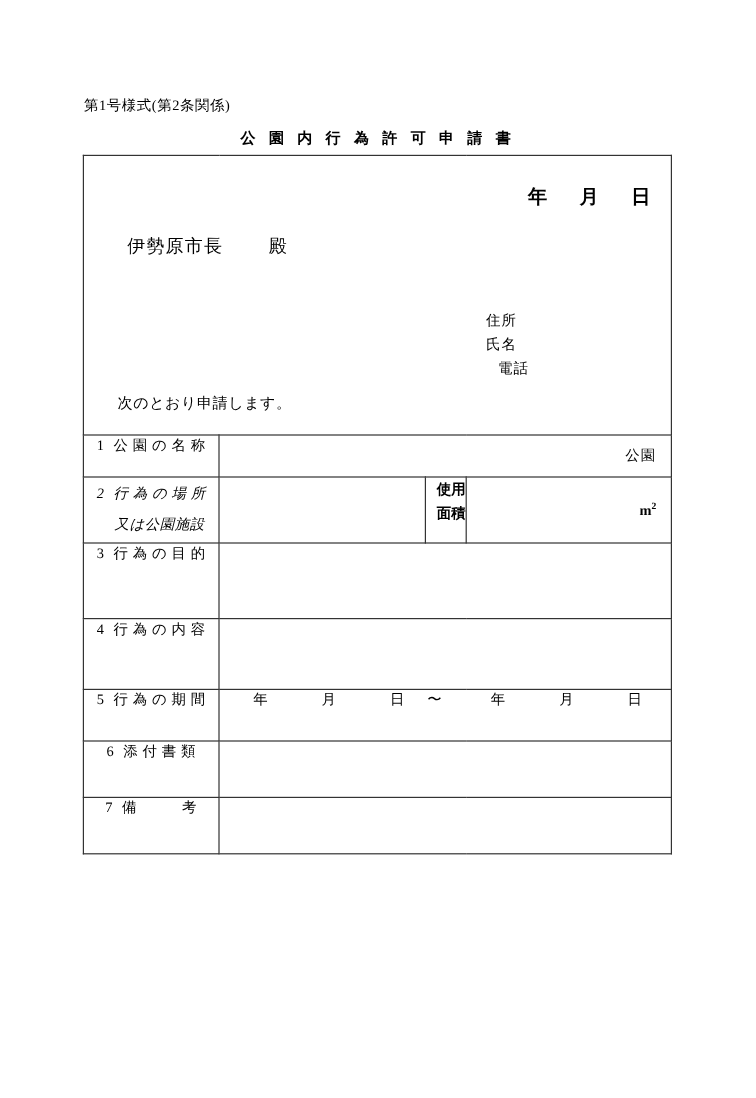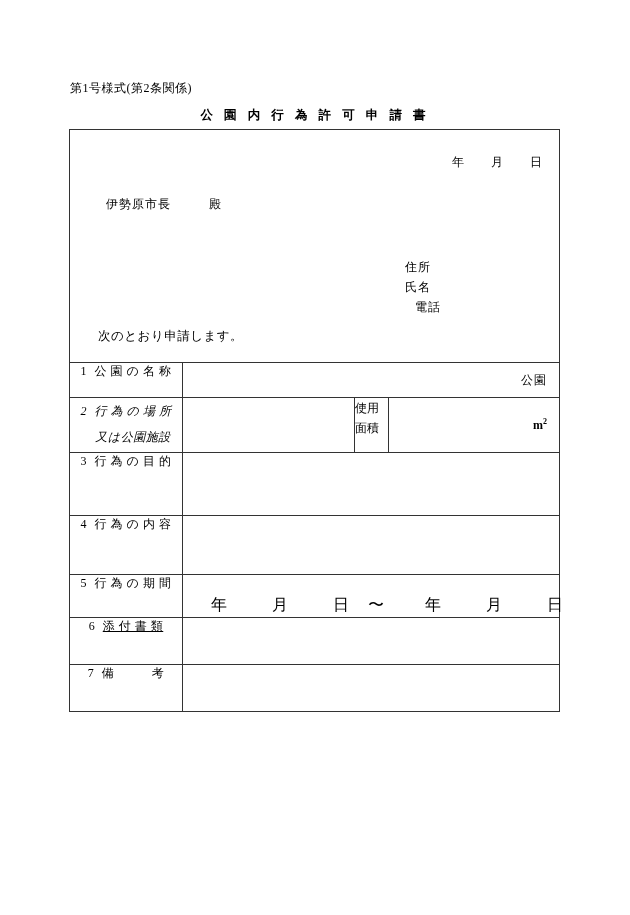--- a/index.html
+++ b/index.html
@@ -54,32 +54,33 @@
   }
   
   .header-cell {
     height: 232px;
     position: relative;
   }
   .date-line {
     position: absolute;
     right: 16px;
     top: 24px;
-    font-size: 12px;
-    letter-spacing: 1px;
+    font-size: 16px;
+    letter-spacing: 1px;
+    font-weight: bold;
   }
   .date-line span.gap {
     display: inline-block;
     width: 26px;
   }
   .addressee {
     position: absolute;
     left: 36px;
     top: 66px;
-    font-size: 12px;
+    font-size: 15px;
     letter-spacing: 1px;
   }
   .addressee .dono {
     display: inline-block;
     margin-left: 38px;
   }
   .applicant {
     position: absolute;
     left: 335px;
     top: 127px;
@@ -113,42 +114,43 @@
   .label-num {
     display: inline-block;
     width: 14px;
     text-align: left;
   }
   .row-name td { height: 34px; }
   .row-place td { height: 0; }
   .row-purpose td { height: 62px; }
   .row-content td { height: 58px; }
   .row-period td { height: 42px; }
-  .row-docs td { height: 46px; text-decoration: underline; }
+  .row-docs td { height: 46px; }
   .row-remarks td { height: 46px; }
 
   .value-cell {
     position: relative;
     vertical-align: middle;
   }
   .park-suffix {
     position: absolute;
     right: 12px;
     top: 50%;
     transform: translateY(-50%);
     font-size: 12px;
     letter-spacing: 1px;
   }
   .usearea-label {
     width: 34px;
     font-size: 12px;
-    text-align: left;
+    text-align: right;
     vertical-align: middle;
     line-height: 20px;
     padding: 0 2px;
+    font-weight: bold;
   }
   .area-cell {
     position: relative;
   }
   .area-unit {
     position: absolute;
     right: 12px;
     top: 50%;
     transform: translateY(-50%);
     font-size: 12px;
@@ -156,24 +158,23 @@
   }
   .area-unit sup {
     font-size: 8px;
     vertical-align: super;
   }
   .place-value {
     position: relative;
   }
   .period-line {
     padding-left: 28px;
-    font-size: 16px;
+    font-size: 12px;
     letter-spacing: 1px;
     white-space: nowrap;
-    margin-top: 20px;
   }
   .period-line .g1 { display: inline-block; width: 44px; }
   .period-line .g2 { display: inline-block; width: 44px; }
   .period-line .g3 { display: inline-block; width: 18px; }
   .period-line .g4 { display: inline-block; width: 40px; }
   .period-line .g5 { display: inline-block; width: 44px; }
   .period-line .g6 { display: inline-block; width: 44px; }
   .two-line-label {
     line-height: 26px;
     font-style: italic;

